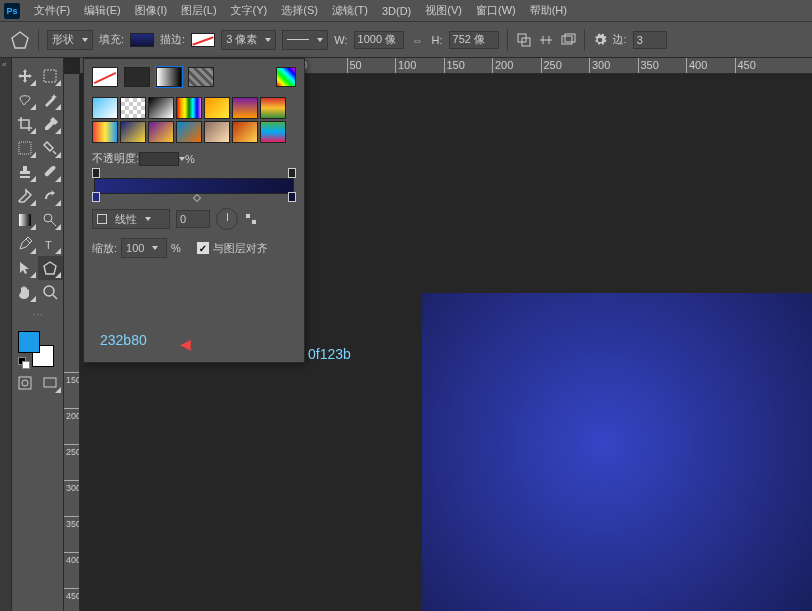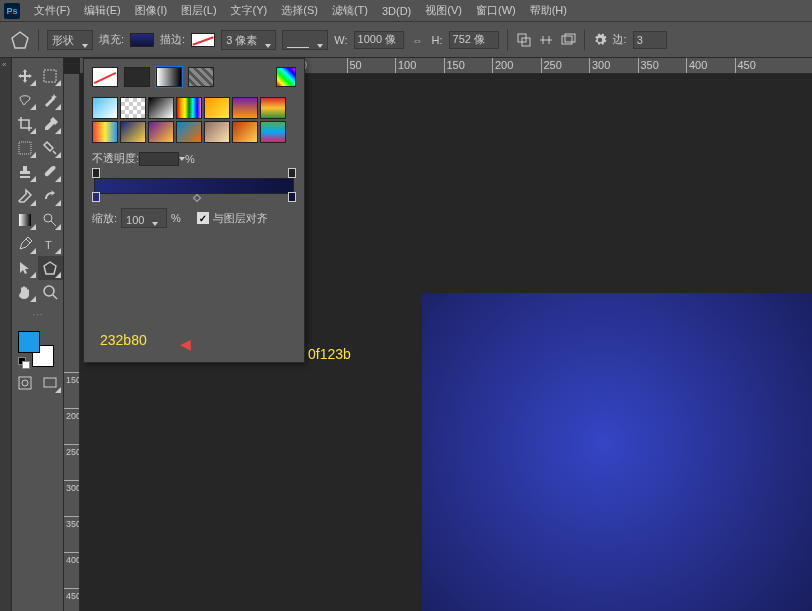--- a/index.html
+++ b/index.html
@@ -3,21 +3,21 @@
 <meta charset="utf-8">
 <style>
 *{box-sizing:border-box;margin:0;padding:0;font-family:"Microsoft YaHei",sans-serif;font-size:11px;color:#ccc;user-select:none}
 body{background:#535353;width:812px;height:611px;overflow:hidden;position:relative}
 .menubar{height:22px;background:#535353;display:flex;align-items:center;padding:0 4px;gap:2px;border-bottom:1px solid #383838}
 .ps-logo{width:16px;height:16px;background:#001e36;color:#31a8ff;font-weight:bold;font-size:9px;display:flex;align-items:center;justify-content:center;border-radius:2px;margin-right:6px}
 .menu-item{padding:0 6px;cursor:default}
 .optbar{height:36px;background:#535353;display:flex;align-items:center;padding:0 10px;gap:6px;border-bottom:1px solid #2a2a2a}
 .ic{display:inline-flex;align-items:center;justify-content:center}
 .shape-ic{width:20px;height:20px}
-.sel{background:#4a4a4a;border:1px solid #383838;padding:1px 4px;display:flex;align-items:flex-end;gap:4px;height:20px}
+.sel{background:#4a4a4a;border:1px solid #383838;padding:1px 4px;display:flex;align-items:center;gap:4px;height:20px}
 .sel .tri{border-left:3px solid transparent;border-right:3px solid transparent;border-top:4px solid #ccc;margin-left:4px}
 .swatch{width:24px;height:14px;border:1px solid #222}
 .num-input{background:#4a4a4a;border:1px solid #383838;width:50px;height:18px;padding:0 3px;color:#ccc;text-align:left}
 .sep{width:1px;height:22px;background:#3a3a3a;margin:0 2px}
 .strip{position:absolute;left:0;top:58px;width:12px;background:#3a3a3a;bottom:0;border-right:1px solid #2a2a2a}
 .tools{position:absolute;left:12px;top:58px;width:52px;bottom:0;background:#535353;border-right:1px solid #2a2a2a;padding-top:6px}
 .trow{display:flex}
 .tool{width:26px;height:24px;display:flex;align-items:center;justify-content:center;position:relative}
 .tool svg{width:16px;height:16px}
 .tool.active{background:#3f3f3f}
@@ -45,21 +45,21 @@
 .gear{width:14px;height:14px}
 .preset-grid{display:grid;grid-template-columns:repeat(7,26px);grid-auto-rows:22px;gap:2px;margin-bottom:8px}
 .preset{border:1px solid #222}
 .op-row{display:flex;align-items:center;margin-bottom:4px;color:#bbb}
 .op-row .slot{background:#3a3a3a;border:1px solid #2a2a2a;width:40px;height:14px}
 .grad-strip{position:relative;height:30px;margin:2px 0 8px 0}
 .grad-bar{position:absolute;left:2px;right:2px;top:8px;height:16px;background:linear-gradient(90deg,#232b80,#0f123b);border:1px solid #222}
 .stop{position:absolute;width:8px;height:10px;border:1px solid #ccc;background:#222}
 .stop.top{top:-2px}
 .stop.bot{bottom:-2px}
-.lbl-red{position:absolute;color:#fde047;font-size:14px;font-weight:500;z-index:30}
+.lbl-red{position:absolute;color:#7dd3fc;font-size:14px;font-weight:500;z-index:30}
 .mid{position:absolute;bottom:-1px;left:50%;width:6px;height:6px;transform:rotate(45deg);border:1px solid #aaa}
 .style-row{display:flex;gap:6px;align-items:center;margin-bottom:8px}
 .circ-btn{width:22px;height:22px;border:1px solid #3a3a3a;border-radius:50%;display:flex;align-items:center;justify-content:center}
 .scale-row{display:flex;gap:4px;align-items:center;color:#bbb}
 .chk{width:12px;height:12px;background:#ddd;display:inline-flex;align-items:center;justify-content:center;color:#000;font-size:10px;font-weight:bold}
 </style>
 </head>
 <body>
 
 <div class="menubar">
@@ -402,20 +402,37 @@
     <span>%</span>
   </div>
   <div class="grad-strip">
     <div class="stop top" style="left:0"></div>
     <div class="stop top" style="right:0"></div>
     <div class="grad-bar"></div>
     <div class="stop bot" style="left:0;background:#232b80"></div>
     <div class="mid"></div>
     <div class="stop bot" style="right:0;background:#0f123b"></div>
   </div>
+  <div class="style-row">
+    <div class="sel" style="width:78px">
+      <span style="width:10px;height:10px;border:1px solid #ccc;margin-right:4px"></span>
+      <span>线性</span>
+        <span class="tri"></span>
+    </div>
+    <input class="num-input" style="width: 34px;" value="0">
+    <div class="circ-btn">
+        <span style="width:1px;height:8px;background:#ccc;transform:translateY(-2px)"></span>
+      </div>
+    <span class="ic">
+        <svg width="14" height="14">
+          <rect x="2" y="2" width="4" height="4" fill="#ccc"></rect>
+          <rect x="8" y="8" width="4" height="4" fill="#ccc"></rect>
+        </svg>
+      </span>
+  </div>
   <div class="scale-row">
     <span>缩放:</span>
     <div class="sel" style="width:46px">
         <span>100</span>
         <span class="tri"></span>
       </div>
     <span>%</span>
     <span style="width:8px"></span>
     <span class="chk">✓</span>
     <span>与图层对齐</span>

